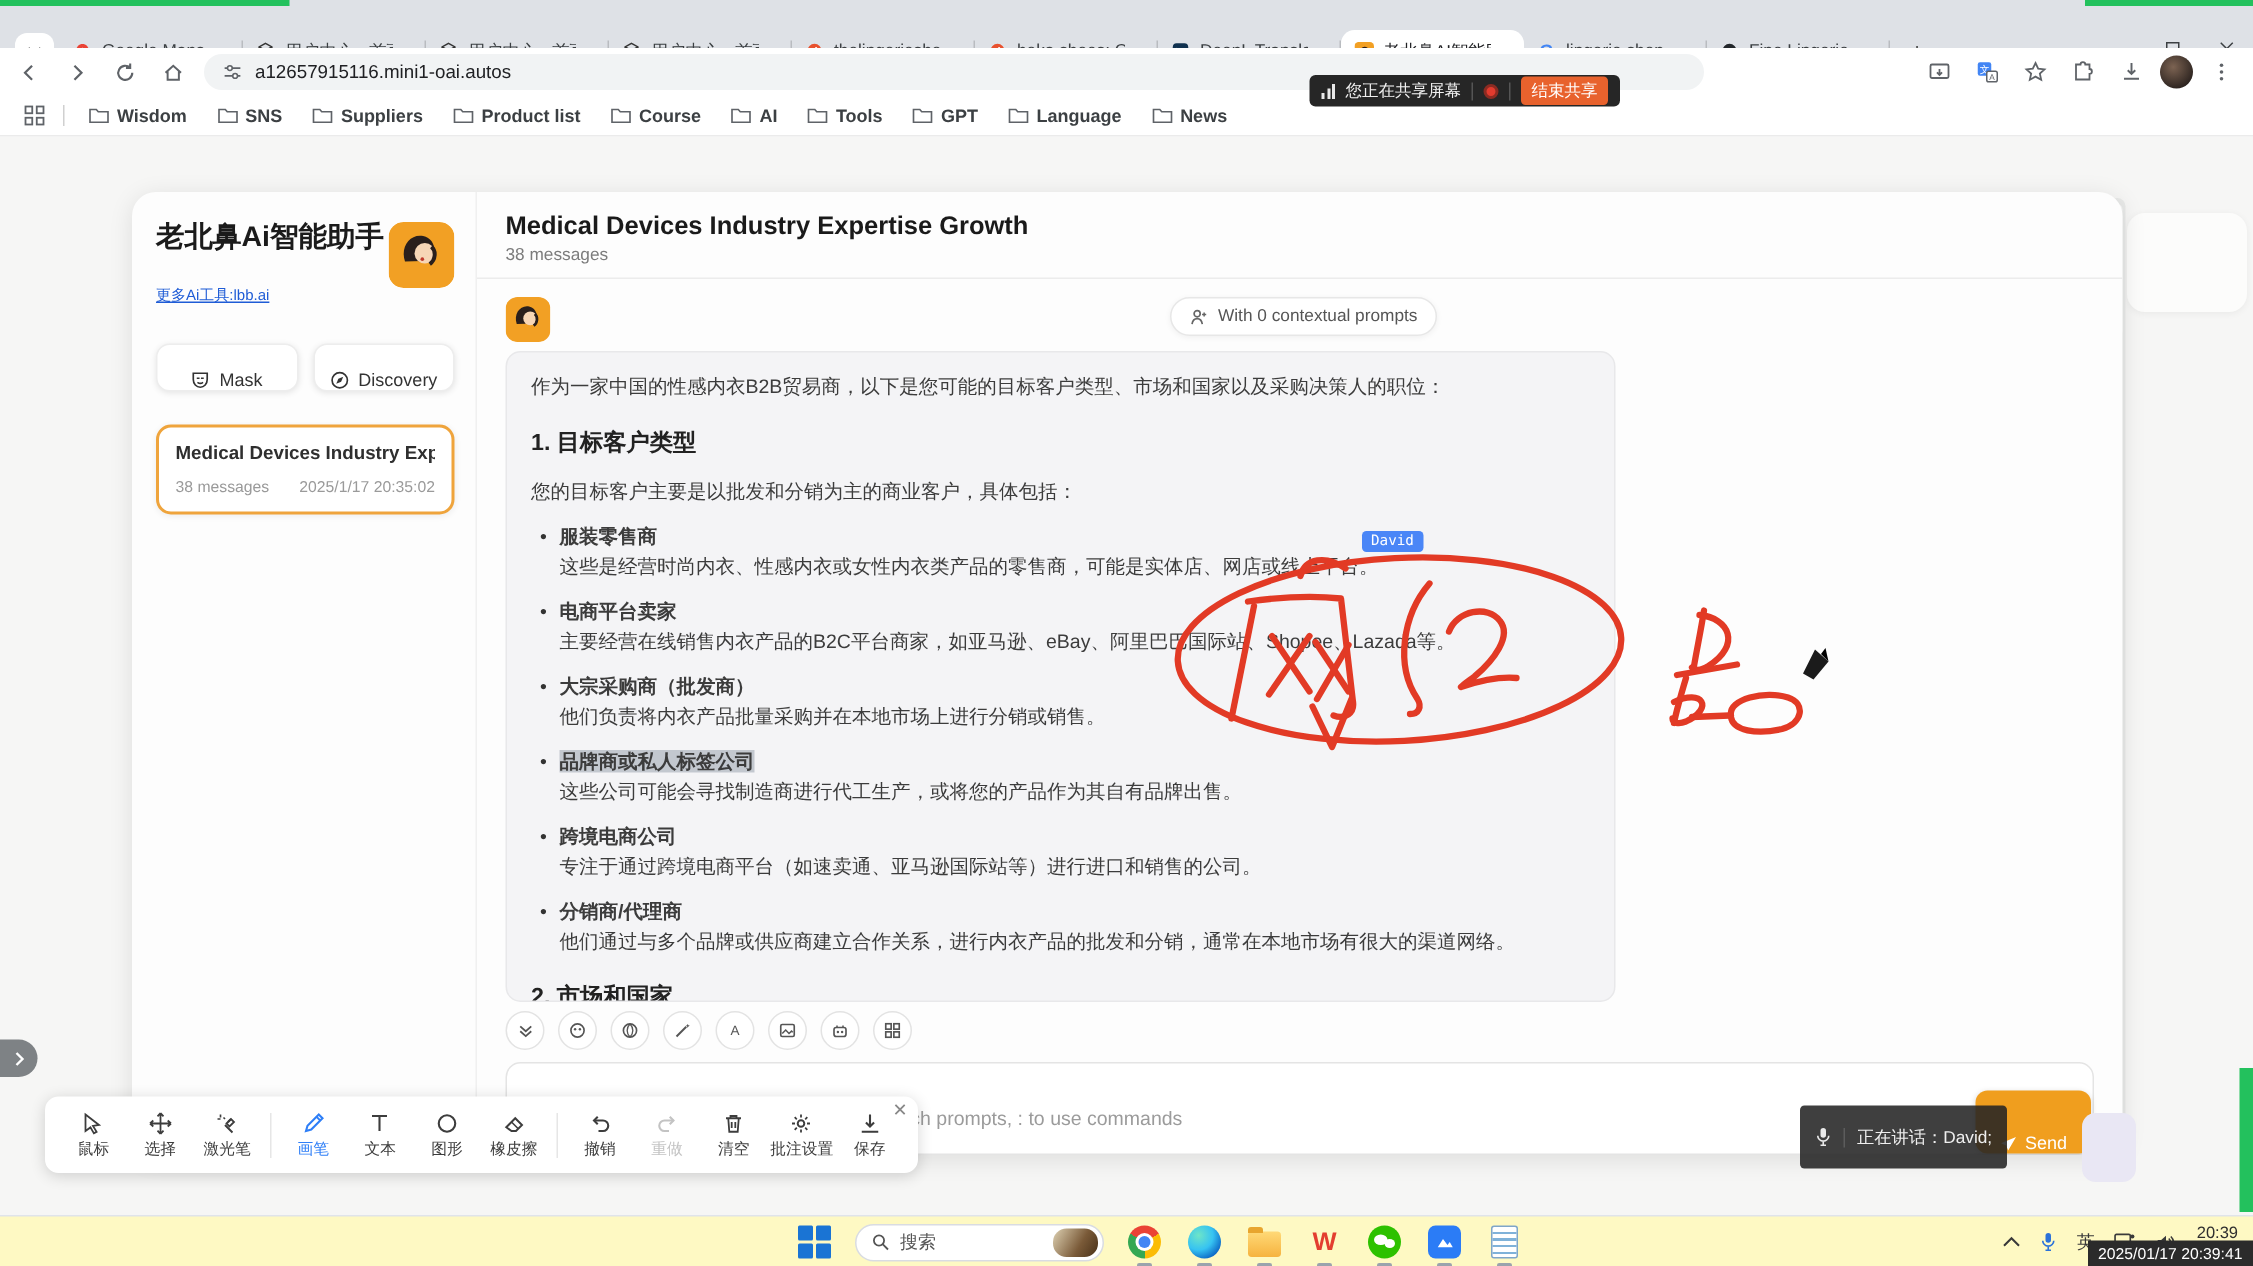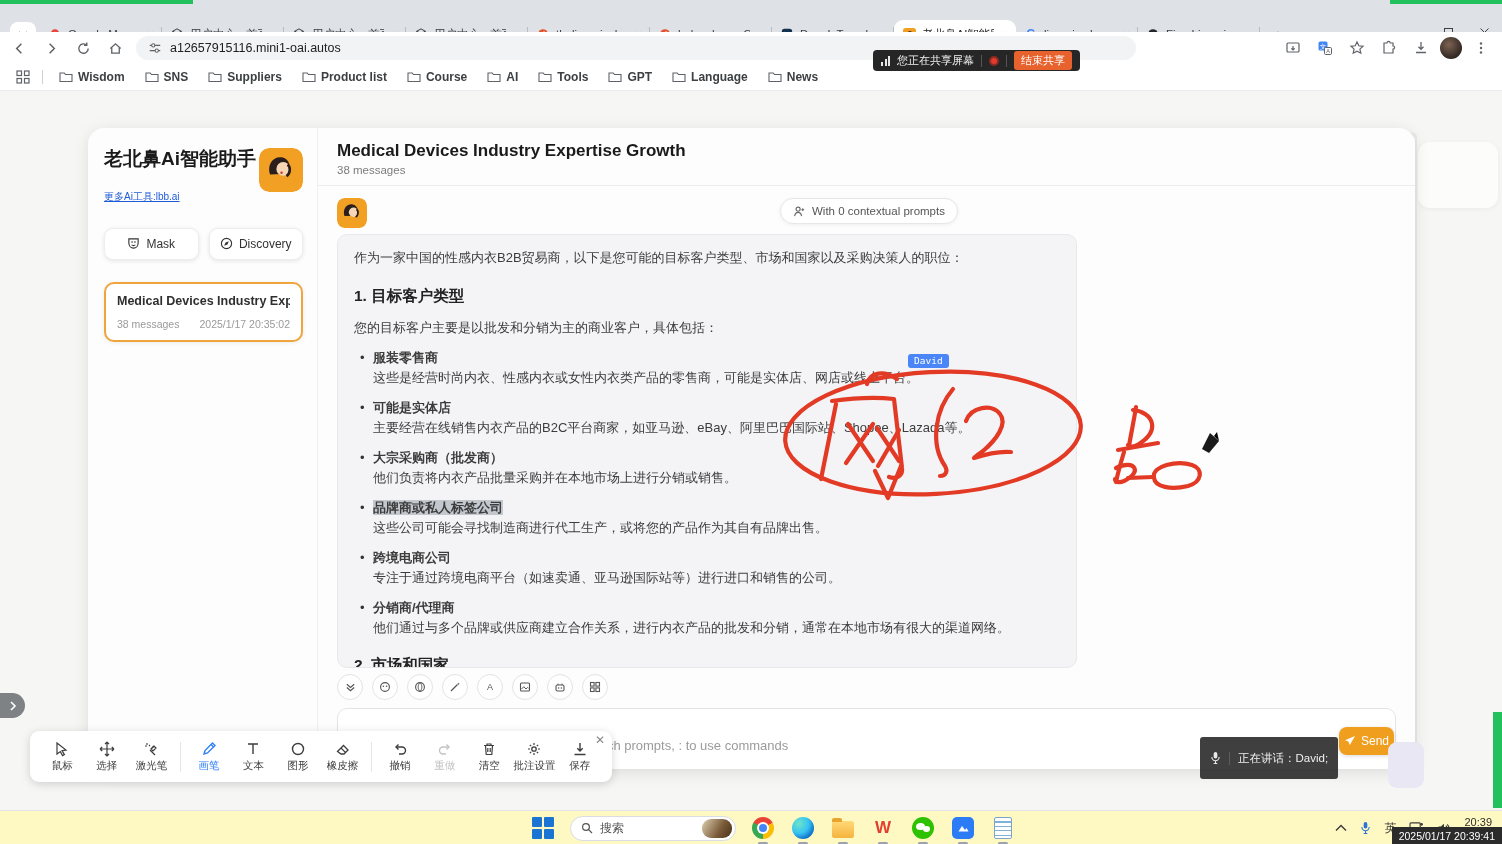--- a/index.html
+++ b/index.html
@@ -56,21 +56,21 @@
   .scrollstrip .thumb { position:absolute; left:2px; top:4px; width:7px; height:88px; background:#f7f8f7; border-radius:4px; }
 
   .app { position:absolute; left:88px; top:128px; width:1327px; height:642px; background:#fdfdfd; border-radius:16px; box-shadow:0 3px 16px rgba(0,0,0,.10); display:flex; overflow:hidden; }
 
   .sidebar { width:230px; flex:0 0 auto; padding:20px 14px 0 16px; border-right:1px solid #f0f0f0; position:relative; }
   .sb-head { display:flex; justify-content:space-between; }
   .sb-title { font-size:19px; font-weight:bold; color:#1b1b1b; line-height:1.15; width:152px; }
   .sb-link { display:inline-block; margin-top:20px; font-size:10px; color:#1f5cd6; text-decoration:underline; }
   .sb-avatar { width:44px; height:44px; border-radius:10px; overflow:hidden; flex:0 0 auto; }
   .sb-btns { display:flex; gap:10px; margin-top:24px; }
-  .sb-btn { flex:1; height:32px; background:#fff; border:1px solid #ededed; box-shadow:0 1px 4px rgba(0,0,0,.10); border-radius:9px; display:flex; align-items:center; justify-content:center; gap:6px; font-size:12px; color:#333; }
+  .sb-btn { flex:1; height:32px; background:#fff; border:1px solid #ededed; box-shadow:0 1px 4px rgba(0,0,0,.10); border-radius:9px; display:flex; align-items:flex-end; justify-content:center; gap:6px; font-size:12px; color:#333; }
   .chat-item { margin-top:22px; background:#fff; border:2px solid #efa43c; border-radius:10px; padding:10px 11px; box-shadow:0 1px 5px rgba(0,0,0,.07); }
   .ci-title { font-size:12.5px; font-weight:bold; color:#2f2f2f; white-space:nowrap; overflow:hidden; }
   .ci-meta { display:flex; justify-content:space-between; margin-top:10px; font-size:10.5px; color:#9a9a9a; }
 
   .main { flex:1; display:flex; flex-direction:column; position:relative; }
   .main-head { padding:13px 19px 9px; border-bottom:1px solid #ececec; }
   .mh-title { font-size:17px; font-weight:bold; color:#1a1a1a; }
   .mh-sub { font-size:11.5px; color:#7c7c7c; margin-top:3px; }
   .main-body { position:relative; flex:1; padding:12px 19px 0; }
   .msg-avatar { width:30px; height:30px; border-radius:8px; overflow:hidden; }
@@ -83,21 +83,21 @@
   .bubble li:before { content:"•"; position:absolute; left:0; top:0; color:#333; }
   .li-desc { color:#3c3c3c; }
   .hl { background:#c3c8cf; }
 
   .main-foot { padding:6px 19px 0; }
   .chip-row { display:flex; gap:9px; }
   .chip { width:26px; height:26px; border-radius:50%; background:#fff; border:1px solid #e3e3e3; display:flex; align-items:center; justify-content:center; color:#555; }
   .inputwrap { position:relative; margin-top:8px; height:62px; }
   .chat-input { width:100%; height:62px; border:1px solid #e4e4e4; border-radius:10px; padding:12px 12px 0; font-size:13px; color:#333; background:#fff; font-family:"Liberation Sans",sans-serif; outline:none; }
   .chat-input::placeholder { color:#9b9b9b; }
-  .send-btn { position:absolute; right:2px; top:19px; height:28px; background:#f09e1e; border-radius:8px; color:#fff; font-size:12px; display:flex; align-items:center; gap:5px; padding:0 5px; box-shadow:0 1px 4px rgba(0,0,0,.15); }
+  .send-btn { position:absolute; right:2px; top:19px; height:42px; background:#f09e1e; border-radius:8px; color:#fff; font-size:12px; display:flex; align-items:flex-end; gap:5px; padding:0 16px; box-shadow:0 1px 4px rgba(0,0,0,.15); }
 
   
   .ink { position:absolute; left:0; top:0; width:1502px; height:844px; z-index:50; pointer-events:none; }
   .david-tag { position:absolute; left:908px; top:354px; background:#4a86f7; color:#fff; border-radius:3px; font-size:9.5px; font-family:"DejaVu Sans Mono",monospace; padding:1px 6px 2px; z-index:51; }
 
   
   .ann-toolbar { position:absolute; left:30px; top:731px; width:582px; height:51px; background:#fff; border-radius:9px; box-shadow:0 2px 10px rgba(0,0,0,.16); display:flex; align-items:center; padding:0 12px; gap:4px; z-index:80; }
   .tool { display:flex; flex-direction:column; align-items:center; justify-content:center; gap:2px; width:44px; color:#3d3d3d; }
   .tool .tlabel { font-size:10.5px; white-space:nowrap; }
   .tool.active { color:#2f7ff7; }
@@ -493,21 +493,21 @@
             </svg>
           <span>With 0 contextual prompts</span>
         </div>
 
         <div class="bubble">
           <p>作为一家中国的性感内衣B2B贸易商，以下是您可能的目标客户类型、市场和国家以及采购决策人的职位：</p>
           <h3>1. 目标客户类型</h3>
           <p>您的目标客户主要是以批发和分销为主的商业客户，具体包括：</p>
           <ul>
             <li><strong>服装零售商</strong><div class="li-desc">这些是经营时尚内衣、性感内衣或女性内衣类产品的零售商，可能是实体店、网店或线上平台。</div></li>
-            <li><strong>可能是实体店</strong><div class="li-desc">主要经营在线销售内衣产品的B2C平台商家，如亚马逊、eBay、阿里巴巴国际站、Shopee、Lazada等。</div></li>
+            <li><strong>电商平台卖家</strong><div class="li-desc">主要经营在线销售内衣产品的B2C平台商家，如亚马逊、eBay、阿里巴巴国际站、Shopee、Lazada等。</div></li>
             <li><strong>大宗采购商（批发商）</strong><div class="li-desc">他们负责将内衣产品批量采购并在本地市场上进行分销或销售。</div></li>
             <li><strong class="hl">品牌商或私人标签公司</strong><div class="li-desc">这些公司可能会寻找制造商进行代工生产，或将您的产品作为其自有品牌出售。</div></li>
             <li><strong>跨境电商公司</strong><div class="li-desc">专注于通过跨境电商平台（如速卖通、亚马逊国际站等）进行进口和销售的公司。</div></li>
             <li><strong>分销商/代理商</strong><div class="li-desc">他们通过与多个品牌或供应商建立合作关系，进行内衣产品的批发和分销，通常在本地市场有很大的渠道网络。</div></li>
           </ul>
           <h3>2. 市场和国家</h3>
 
         </div>
       </div>
 

